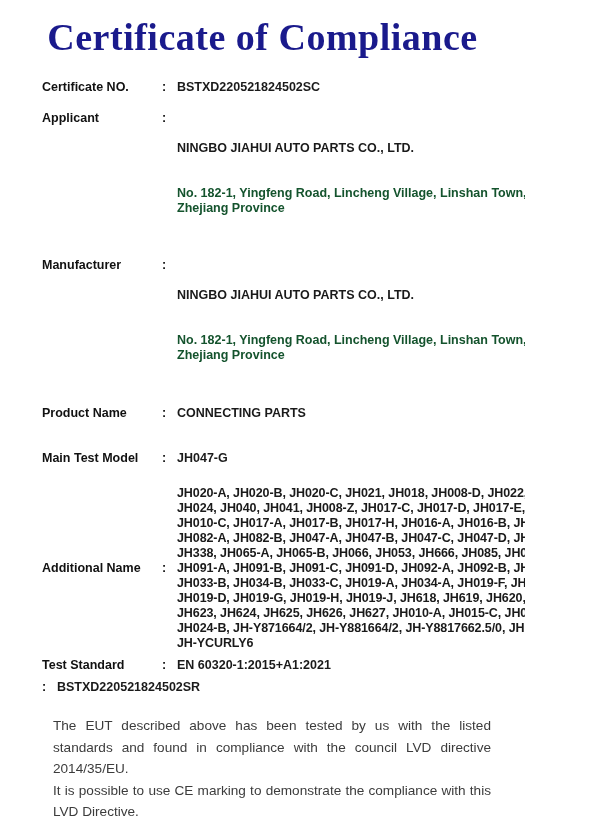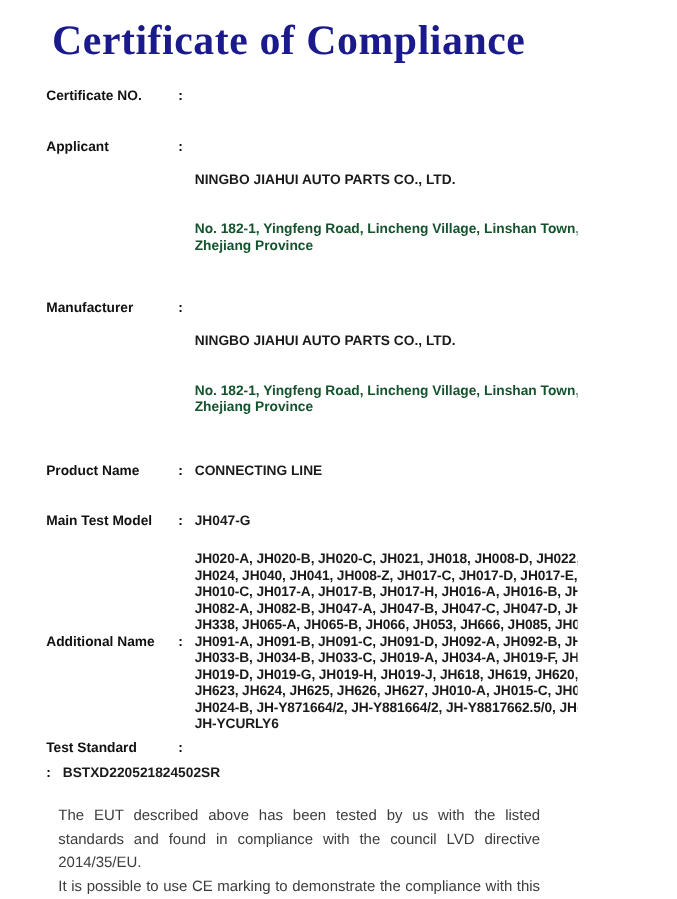--- a/index.html
+++ b/index.html
@@ -32,21 +32,21 @@
     font-size:12.5px; font-weight:bold; color:#111; line-height:15px;
   }
   .row .value {
     flex:1; font-size:12.5px; font-weight:bold; color:#1a1a1a;
     line-height:15px; white-space:pre;
   }
   .row .value .address {
     font-weight:bold; color:#14532d; white-space:pre; line-height:15px;
   }
   .row.center { align-items:center; }
-  .m16 { margin-bottom:31px; }
+  .m16 { margin-bottom:16px; }
   .m12 { margin-bottom:12px; }
   .m13 { margin-bottom:13px; }
   .m15 { margin-bottom:30px; }
   .m3  { margin-bottom:20px; }
   .m7  { margin-bottom:7px; }
   .model-list {
     font-size:10.6px; line-height:12.9px; letter-spacing:-0.1px;
     font-weight:bold; color:#1a1a1a; white-space:pre;
   }
   .paragraph {
@@ -60,20 +60,21 @@
 
 <div class="page">
 
   <div class="title">Certificate of Compliance</div>
 
   <div class="fields">
 
     <div class="row m16">
       <div class="label">Certificate NO.</div>
       <div class="colon">:</div>
+      <div class="value">BSTXD220521824502SC</div>
     </div>
 
     <div class="row m12">
       <div class="label">Applicant</div>
       <div class="colon">:</div>
       <div class="value">
         <div>NINGBO JIAHUI AUTO PARTS CO., LTD.</div>
         <div class="address">No. 182-1, Yingfeng Road, Lincheng Village, Linshan Town, Yuyao City,
 Zhejiang Province</div>
       </div>
@@ -85,21 +86,21 @@
       <div class="value">
         <div>NINGBO JIAHUI AUTO PARTS CO., LTD.</div>
         <div class="address">No. 182-1, Yingfeng Road, Lincheng Village, Linshan Town, Yuyao City,
 Zhejiang Province</div>
       </div>
     </div>
 
     <div class="row m15">
       <div class="label">Product Name</div>
       <div class="colon">:</div>
-      <div class="value">CONNECTING LINE</div>
+      <div class="value">CONNECTING PARTS</div>
     </div>
 
     <div class="row m3">
       <div class="label">Main Test Model</div>
       <div class="colon">:</div>
       <div class="value">JH047-G</div>
     </div>
 
     <div class="row center m7">
       <div class="label">Additional Name</div>
@@ -113,20 +114,21 @@
 JH033-B, JH034-B, JH033-C, JH019-A, JH034-A, JH019-F, JH019-B, JH019-C,
 JH019-D, JH019-G, JH019-H, JH019-J, JH618, JH619, JH620, JH621, JH622,
 JH623, JH624, JH625, JH626, JH627, JH010-A, JH015-C, JH018-B, JH021,
 JH024-B, JH-Y871664/2, JH-Y881664/2, JH-Y8817662.5/0, JH-YCURLY10,
 JH-YCURLY6</div>
     </div>
 
     <div class="row m7">
       <div class="label">Test Standard</div>
       <div class="colon">:</div>
+      <div class="value">EN 60320-1:2015+A1:2021</div>
     </div>
 
     <div class="row center">
       <div class="colon">:</div>
       <div class="value">BSTXD220521824502SR</div>
     </div>
 
   </div>
 
   <div class="paragraph">The EUT described above has been tested by us with the listed standards and found in compliance with the council LVD directive 2014/35/EU.

